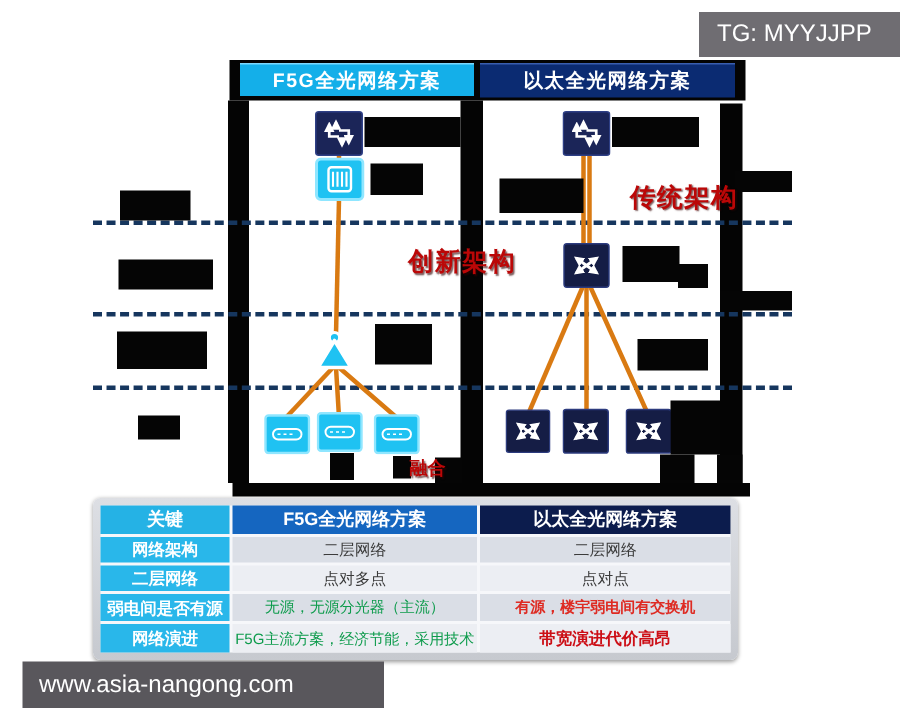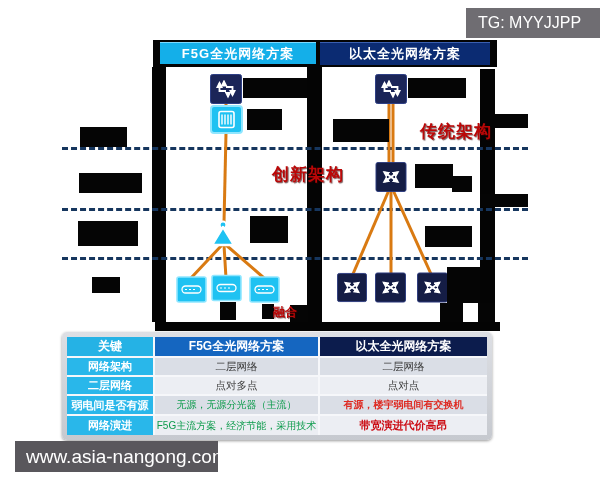--- a/index.html
+++ b/index.html
@@ -40,22 +40,22 @@
   .lbl{background:#29B7EA;color:#fff;font-weight:bold;font-size:11px;}
   .v-a{background:#DADEE6;color:#3b3b3b;}
   .v-b{background:#ECEEF3;color:#3b3b3b;}
   .txt-green{color:#0D9B4C;font-weight:normal;font-size:10px;}
   .txt-red{color:#DE2B23;font-weight:bold;font-size:10px;}
   .txt-red-big{color:#CC0E16;font-weight:bold;font-size:11px;}
   
   .stamp{position:absolute;left:466px;top:8px;width:136px;height:30px;background:#6F6D72;
          color:#fff;font-size:16px;display:flex;align-items:center;padding-left:12px;
          box-sizing:border-box;white-space:nowrap;}
-  .sitemark{position:absolute;left:15px;top:441px;width:203px;height:31px;background:#59575C;
-            color:#fff;font-size:19px;display:flex;align-items:center;padding-left:11px;
+  .sitemark{position:absolute;left:15px;top:441px;width:241px;height:31px;background:#59575C;
+            color:#fff;font-size:16px;display:flex;align-items:center;padding-left:11px;
             box-sizing:border-box;white-space:nowrap;}
 </style>
 </head>
 <body>
 
 <div class="stage">
 
   <div class="frame" style="left:153px;top:40px;width:344px;height:27px;"></div>
   <div class="frame" style="left:152px;top:67px;width:14px;height:255px;"></div>
   <div class="frame" style="left:307px;top:67px;width:15px;height:255px;"></div>

